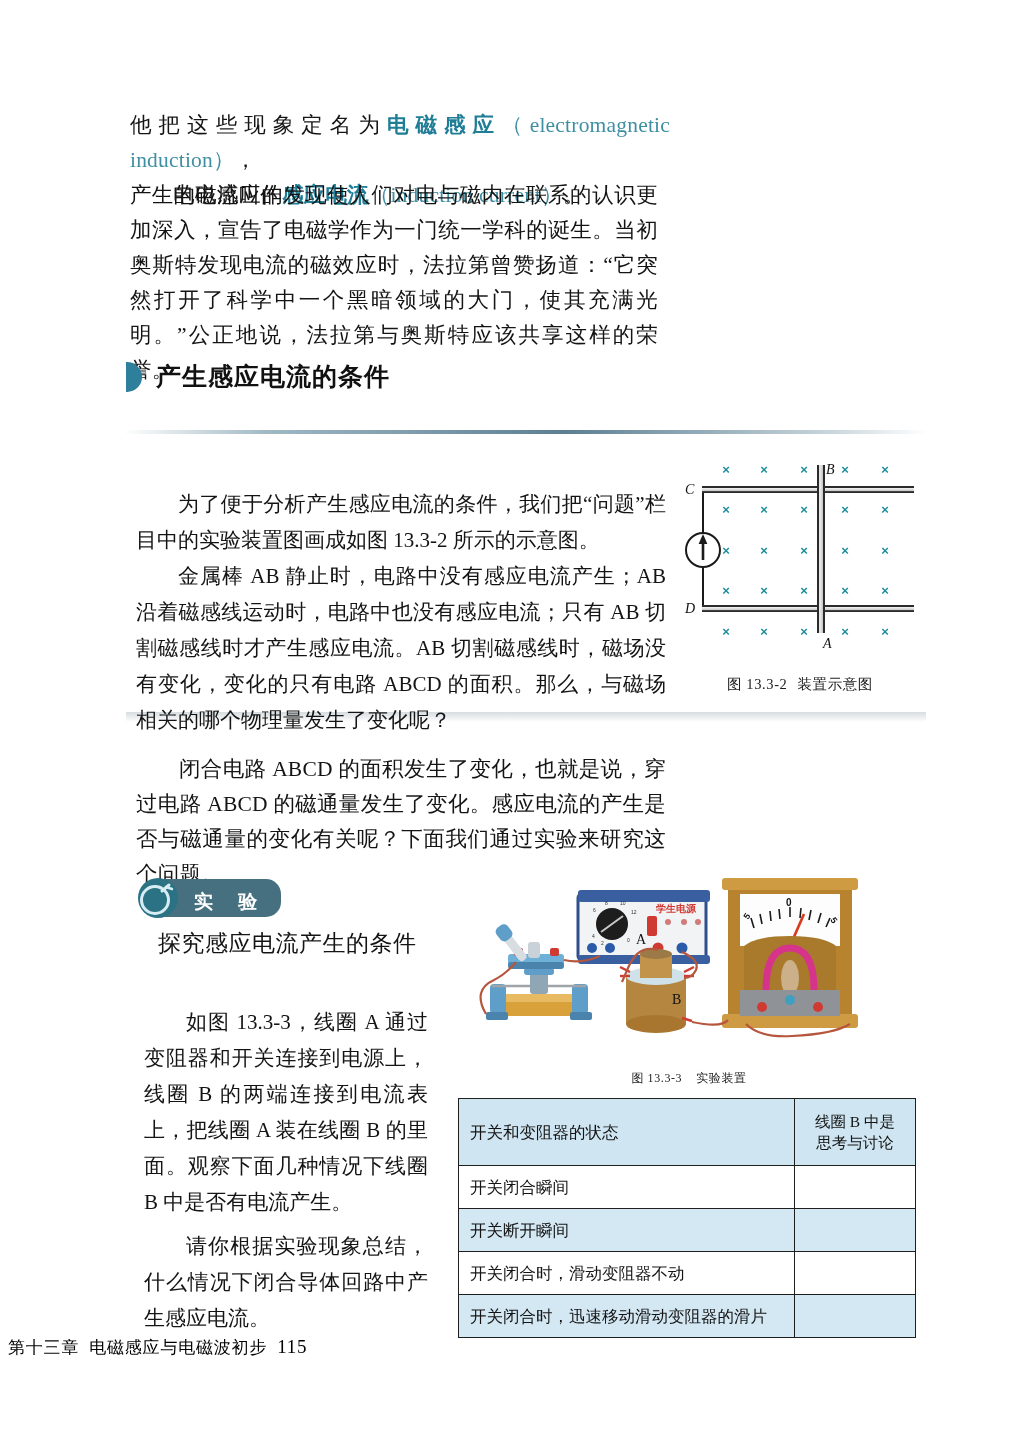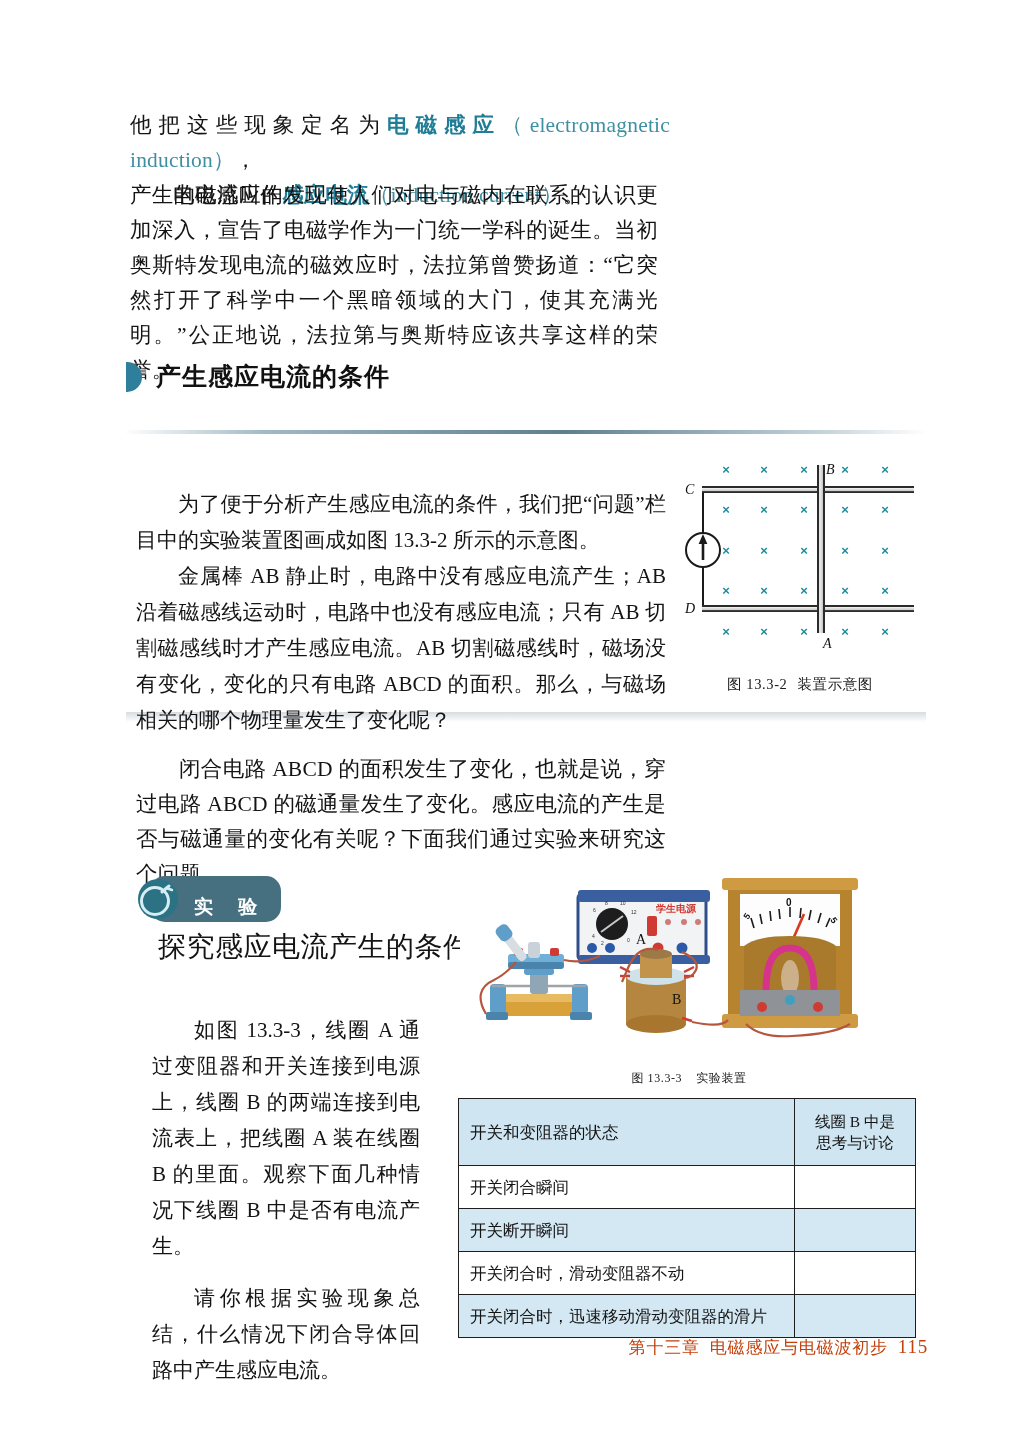--- a/index.html
+++ b/index.html
@@ -105,21 +105,21 @@
     position: relative;
     z-index: 3;
     width: 44px; height: 44px;
   }
 
   #discussion-badge { left: 130px; top: 438px; }
   #experiment-badge { left: 128px; top: 876px; }
   #experiment-badge .pill {
     background: #46707f;
     letter-spacing: 10px;
-    padding: 16px 14px 0 44px;
+    padding: 8px 14px 0 44px;
   }
 
   #discussion-body {
     position: absolute;
     left: 128px;
     top: 486px;
     width: 530px;
     font-size: 21px;
     line-height: 36px;
     text-align: justify;
@@ -157,34 +157,34 @@
     left: 128px;
     top: 752px;
     width: 530px;
   }
 
   
   #exp-subtitle {
     position: absolute;
     left: 150px;
     top: 928px;
-    font-size: 28px;
+    font-size: 23px;
     letter-spacing: 0.5px;
   }
   #exp-left-col {
     position: absolute;
     left: 128px;
     top: 996px;
     width: 300px;
     font-size: 21px;
     line-height: 36px;
     text-align: justify;
     text-justify: inter-ideograph;
   }
-  #exp-left-col p { margin: 16px; text-indent: 2em; }
+  #exp-left-col p { margin: 8px; text-indent: 2em; }
 
   
   #status-table {
     position: absolute;
     left: 450px;
     top: 1098px;
     width: 458px;
     border-collapse: collapse;
     font-size: 16.5px;
   }
@@ -209,25 +209,25 @@
   #status-table td.c1 { width: 344px; padding-left: 11px; }
   #status-table td.c2 { width: 110px; }
   #status-table tbody tr.row td { height: 28px; }
 
   
   #page-footer {
     position: absolute;
     left: 0;
     top: 1336px;
     width: 920px;
-    text-align: right;
+    text-align: left;
     font-family: "Liberation Sans", sans-serif;
     font-size: 17px;
     letter-spacing: 0.8px;
-    color: #c2410c;
+    color: #000000;
   }
   #page-footer .sp { display: inline-block; width: 10px; }
   #page-footer .pno { font-family: "Liberation Serif", serif; font-size: 19px; }
 </style>
 </head>
 <body>
 
 <div class="page">
 
   <div class="para" id="intro-lines" style="left:122px; top:108px; width:540px;">

